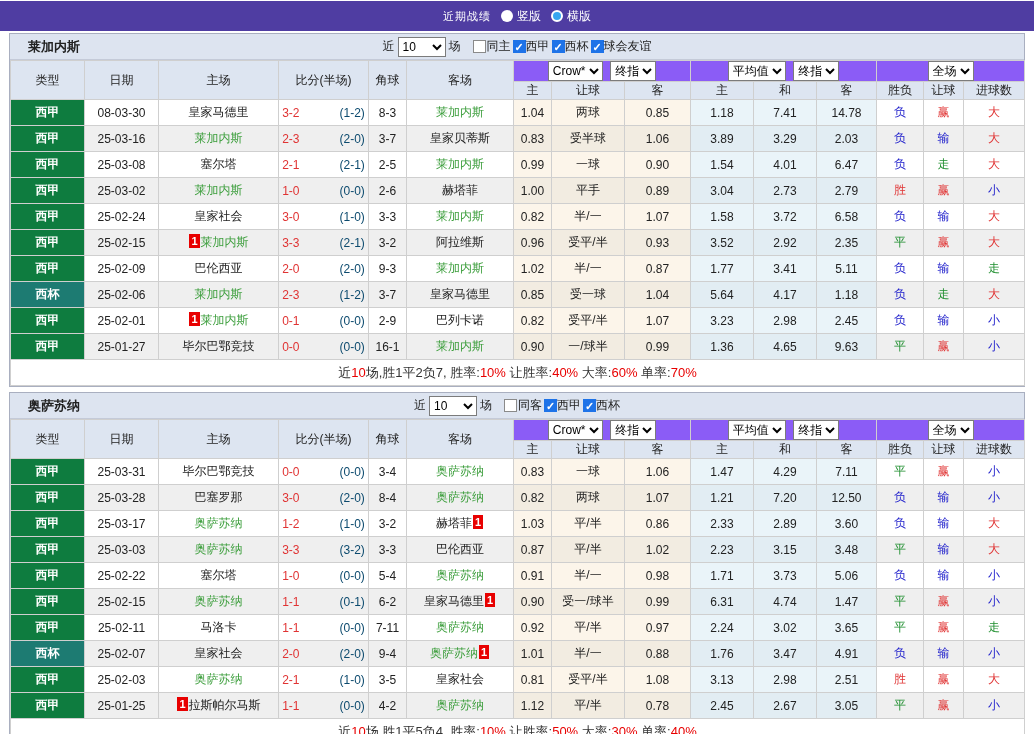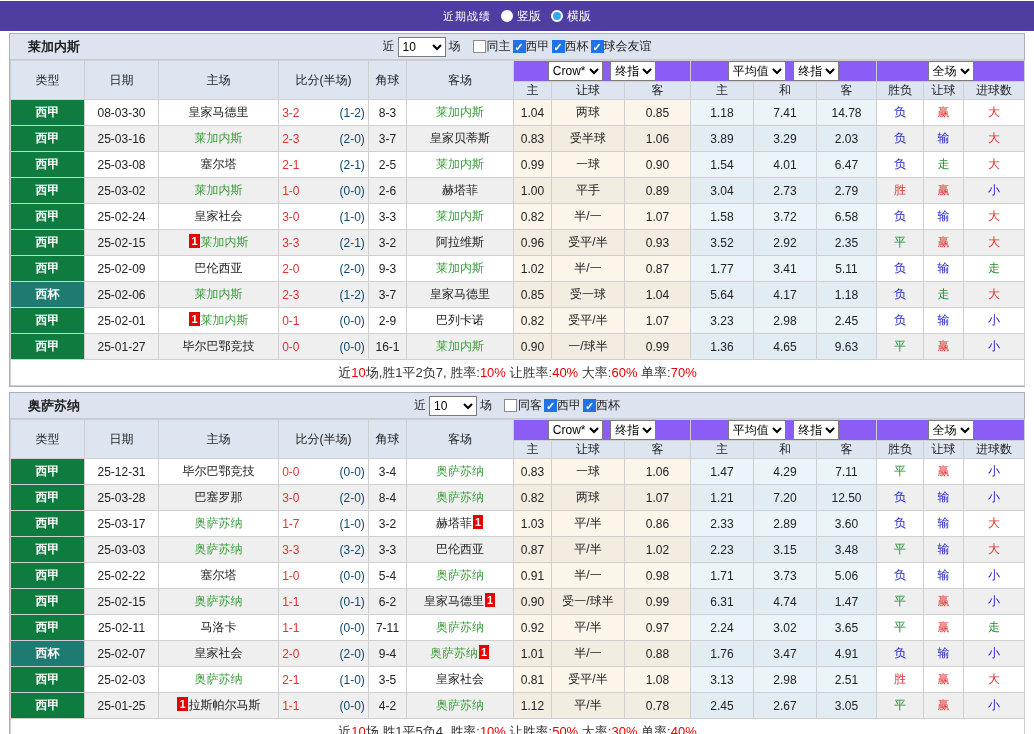--- a/index.html
+++ b/index.html
@@ -417,21 +417,21 @@
           <th>和</th>
           <th>客</th>
           <th>胜负</th>
           <th>让球</th>
           <th>进球数</th>
         </tr>
       </thead>
       <tbody>
           <tr>
     <td class="league liga">西甲</td>
-    <td>25-12-31</td>
+    <td>25-03-31</td>
     <td><span class="tname">毕尔巴鄂竞技</span></td>
     <td><span class="score-main">0-0</span><span class="score-half">(0-0)</span></td>
     <td>3-4</td>
     <td><span class="tname team-green">奥萨苏纳</span></td>
     <td class="odds">0.83</td>
     <td class="odds">一球</td>
     <td class="odds">1.06</td>
     <td class="avg">1.47</td>
     <td class="avg">4.29</td>
     <td class="avg">7.11</td>
@@ -453,21 +453,21 @@
     <td class="avg">7.20</td>
     <td class="avg">12.50</td>
     <td class="r-blue">负</td>
     <td class="r-blue">输</td>
     <td class="r-blue">小</td>
   </tr>
           <tr>
     <td class="league liga">西甲</td>
     <td>25-03-17</td>
     <td><span class="tname team-green">奥萨苏纳</span></td>
-    <td><span class="score-main">1-7</span><span class="score-half">(1-0)</span></td>
+    <td><span class="score-main">1-2</span><span class="score-half">(1-0)</span></td>
     <td>3-2</td>
     <td><span class="tname">赫塔菲</span><span class="badge1">1</span></td>
     <td class="odds">1.03</td>
     <td class="odds">平/半</td>
     <td class="odds">0.86</td>
     <td class="avg">2.33</td>
     <td class="avg">2.89</td>
     <td class="avg">3.60</td>
     <td class="r-blue">负</td>
     <td class="r-blue">输</td>

